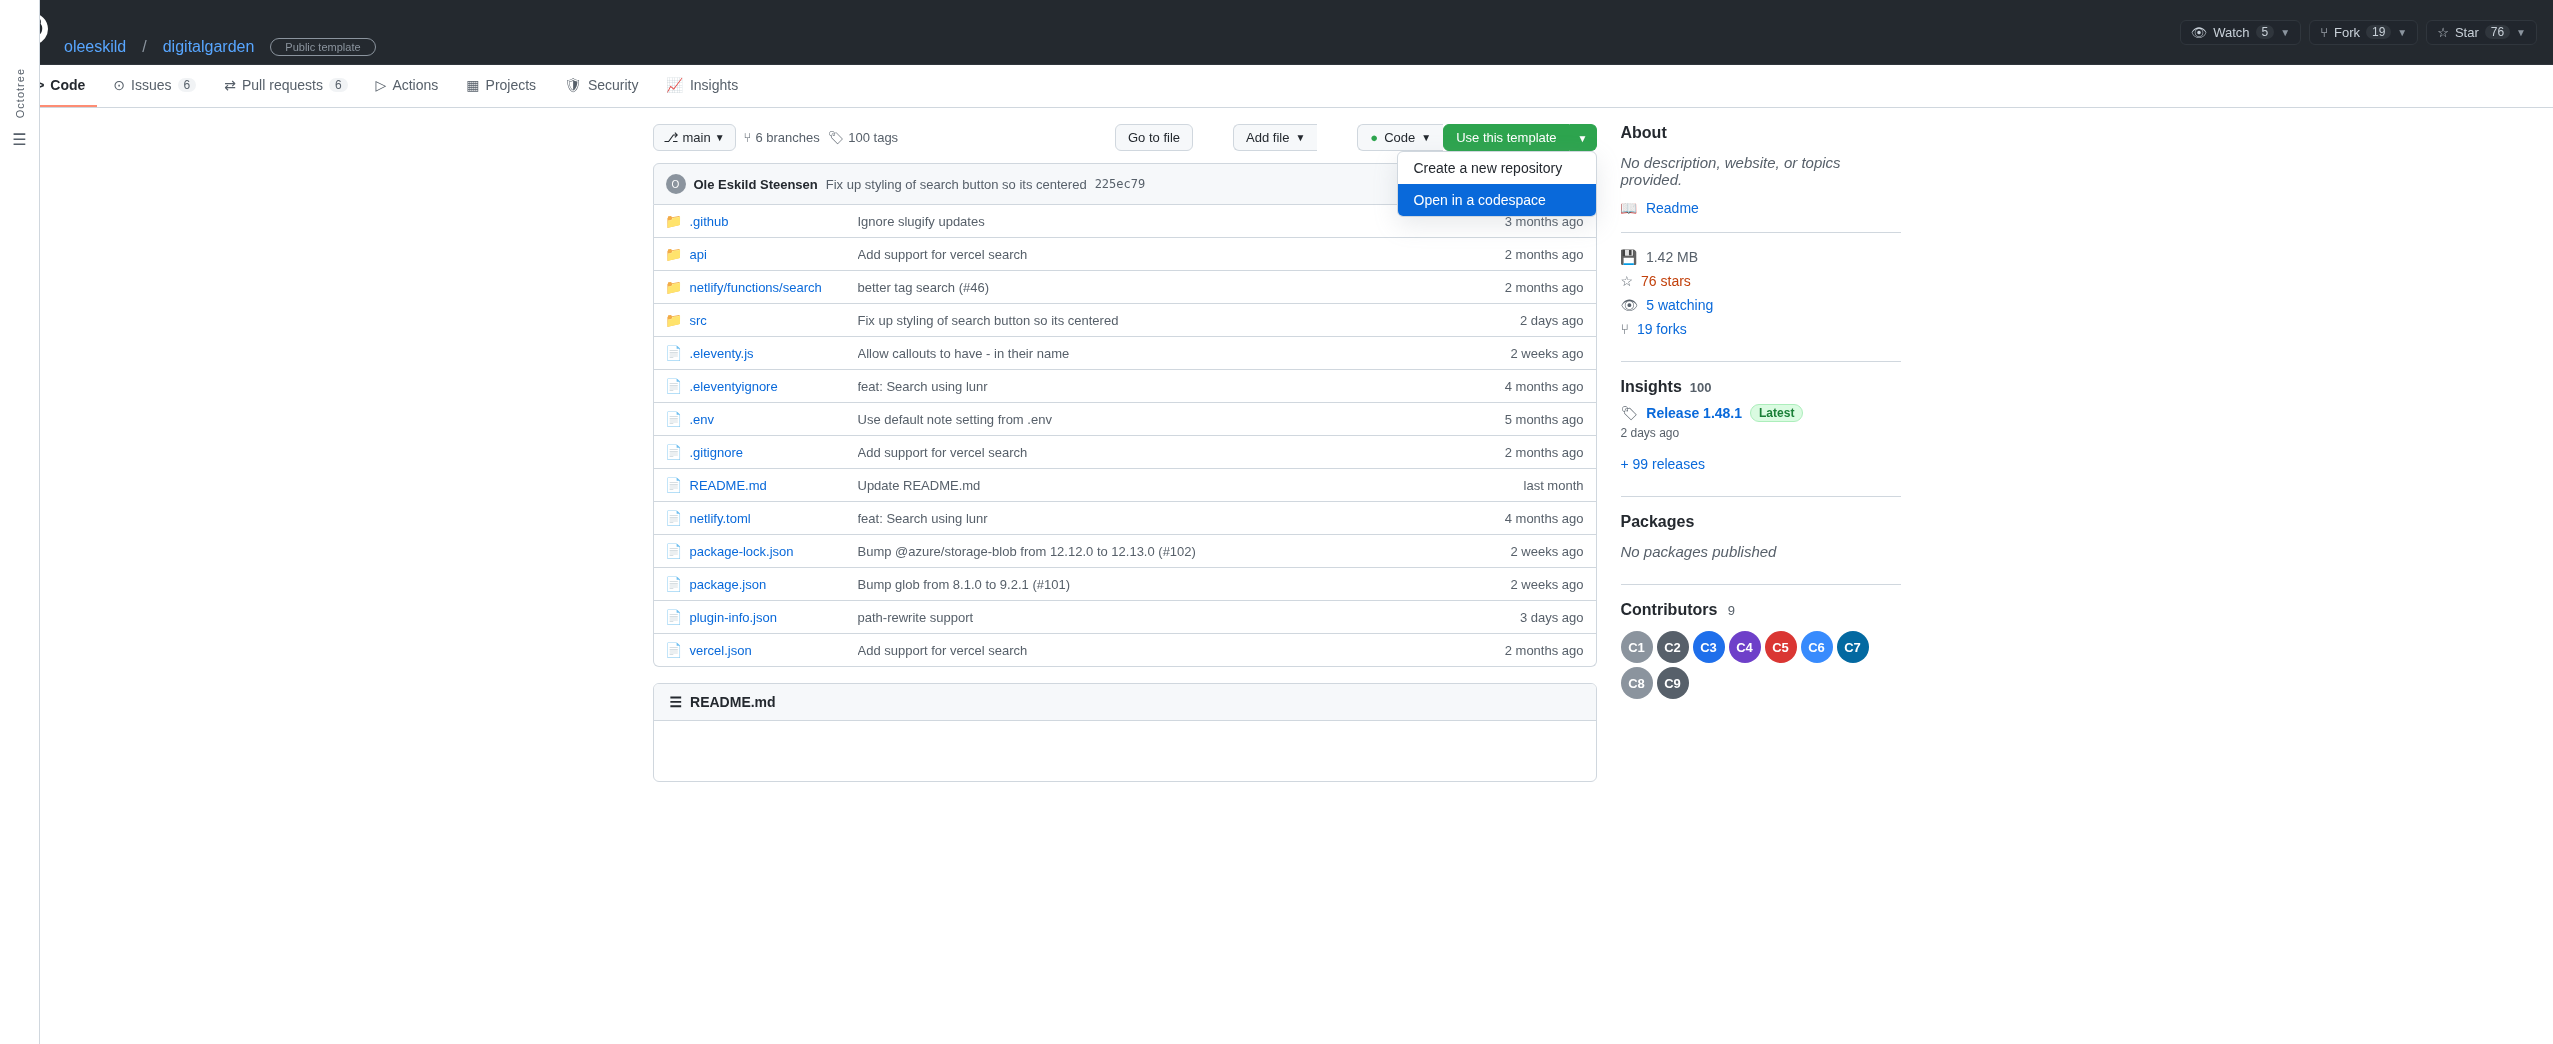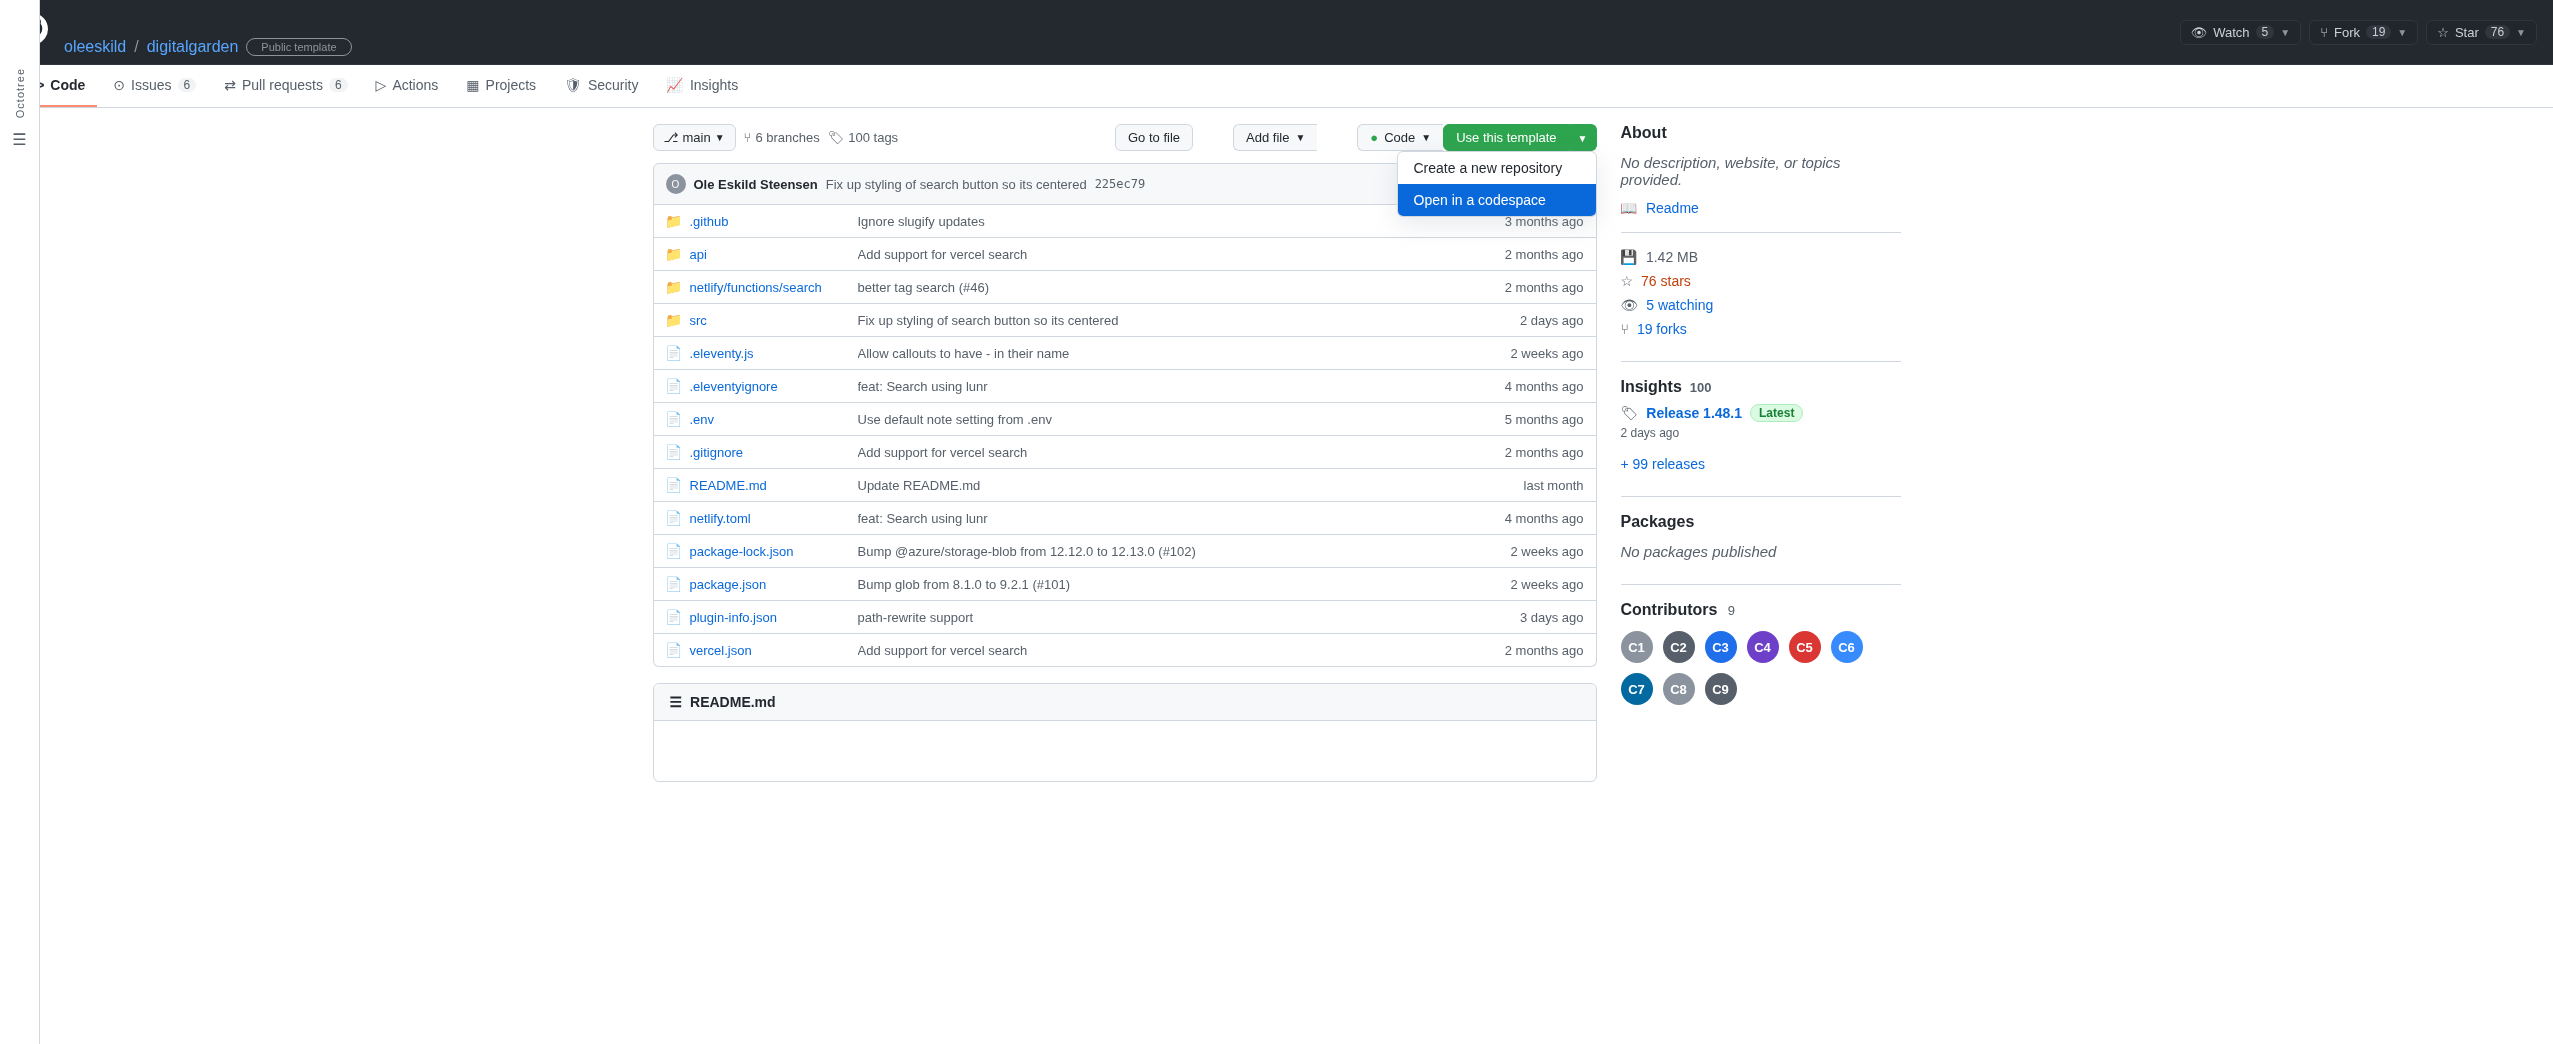--- a/index.html
+++ b/index.html
@@ -5,21 +5,21 @@
     * { box-sizing: border-box; margin: 0; padding: 0; }
     body { font-family: -apple-system, BlinkMacSystemFont, "Segoe UI", Helvetica, Arial, sans-serif; font-size: 14px; color: #24292f; background: #fff; }
 
     
     .top-nav {
       display: flex; align-items: center; padding: 8px 16px;
       background: #24292f; color: #fff; gap: 16px;
       border-bottom: 1px solid #30363d;
     }
     .top-nav .logo { color: #fff; font-size: 22px; }
-    .top-nav .repo-path { color: #fff; font-size: 16px; display: flex; align-items: center; gap: 8px; margin-top: 30px; }
+    .top-nav .repo-path { color: #fff; font-size: 16px; display: flex; align-items: center; gap: 16px; margin-top: 30px; }
     .top-nav .repo-path a { color: #58a6ff; text-decoration: none; }
     .top-nav .repo-path .sep { color: #8b949e; }
     .top-nav .badge {
       font-size: 11px; border: 1px solid #8b949e; border-radius: 20px; padding: 2px 14px; color: #8b949e;
     }
     .top-nav-right { margin-left: auto; display: flex; align-items: center; gap: 8px; }
     .top-nav-btn {
       display: flex; align-items: center; gap: 6px;
       background: #21262d; border: 1px solid #30363d; color: #c9d1d9;
       padding: 4px 10px; border-radius: 6px; cursor: pointer; font-size: 13px;
@@ -142,21 +142,21 @@
     .releases-count { font-size: 13px; color: #57606a; }
     .release-item { display: flex; align-items: center; gap: 8px; margin-bottom: 4px; }
     .release-tag { font-weight: 600; color: #0969da; font-size: 14px; }
     .latest-badge {
       background: #dafbe1; color: #1a7f37; border: 1px solid #aceebb;
       border-radius: 20px; padding: 1px 8px; font-size: 12px; font-weight: 600;
     }
     .release-date { font-size: 12px; color: #57606a; }
     .more-releases { color: #0969da; font-size: 14px; text-decoration: none; cursor: pointer; }
 
-    .contributors-grid { display: flex; flex-wrap: wrap; gap: 10px; margin-top: 8px; }
+    .contributors-grid { display: flex; flex-wrap: wrap; gap: 4px; margin-top: 8px; }
     .contributor-avatar {
       width: 32px; height: 32px; border-radius: 50%; cursor: pointer;
       display: flex; align-items: center; justify-content: center;
       font-size: 13px; color: #fff; font-weight: 600;
     }
 
     
     .octotree-sidebar {
       position: fixed; left: 0; top: 0; bottom: 0; width: 40px;
       background: #fff; border-right: 1px solid #d0d7de;

